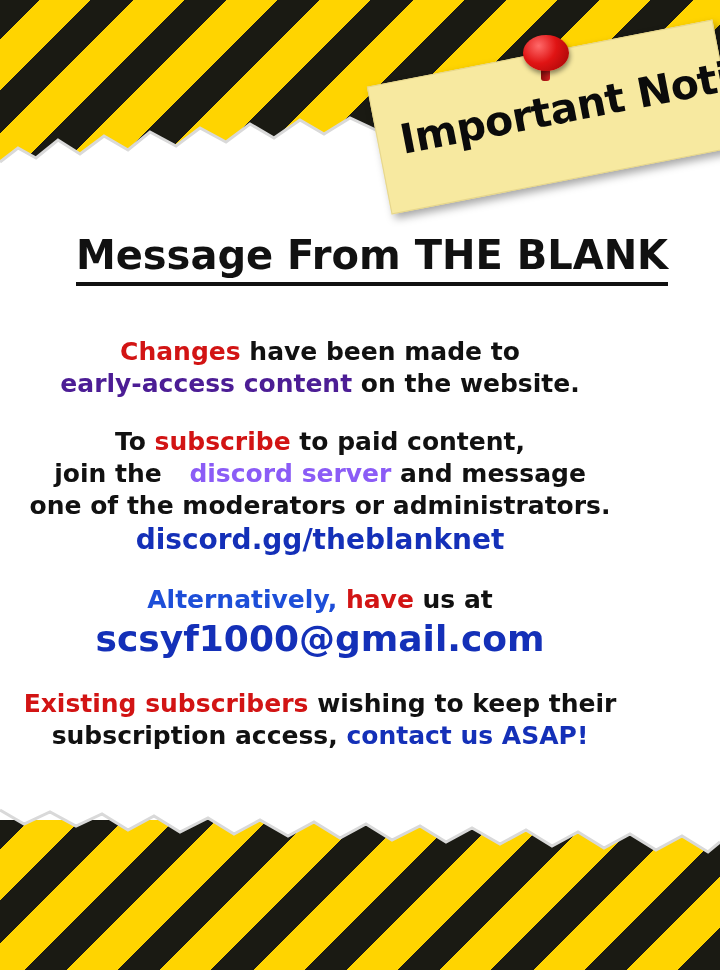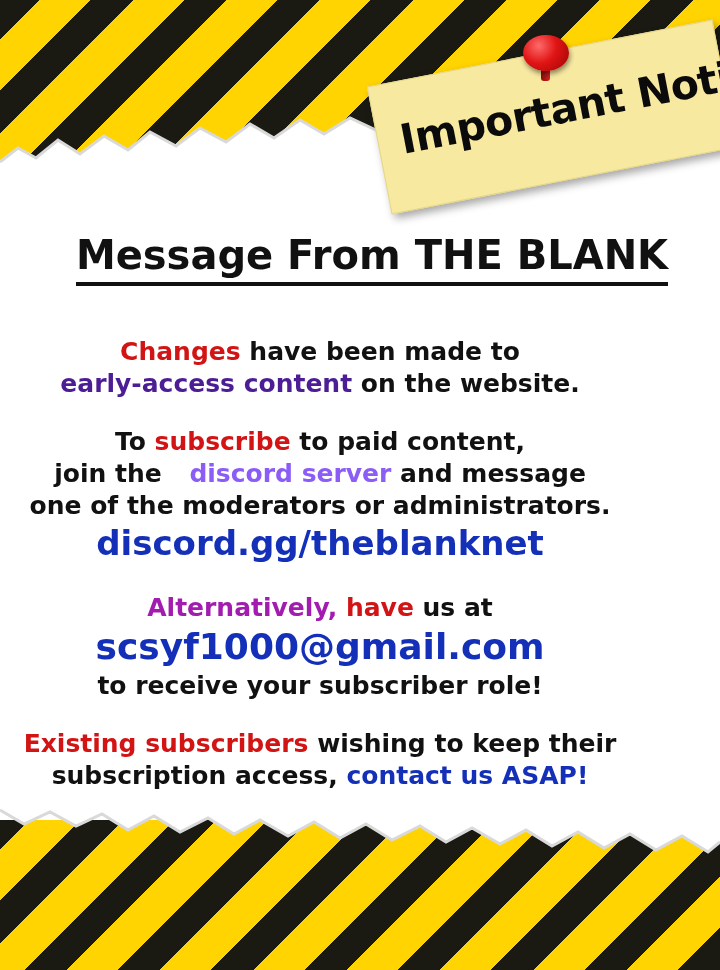--- a/index.html
+++ b/index.html
@@ -141,21 +141,21 @@
     color: #111111;
   }
   .para {
     margin: 0 0 26px 0;
     font-size: 25px;
     line-height: 1.28;
   }
   .para .line { display: block; }
   .link {
     color: #1430b8;
-    font-size: 34px;
+    font-size: 28px;
     margin-top: 38px;
   }
   .email {
     color: #1430b8;
     font-size: 36px;
   }
 </style>
 </head>
 <body>
 
@@ -196,23 +196,22 @@
         <span class="line"><span style="color: rgb(210, 20, 20);">Changes</span><span style="color: rgb(17, 17, 17);"> have been made to</span></span>
         <span class="line"><span style="color: #4c1d95;">early-access content</span><span style="color: rgb(17, 17, 17);"> on the website.</span></span>
       </p>
       <p class="para">
         <span class="line"><span style="color: rgb(17, 17, 17);">To </span><span style="color: rgb(210, 20, 20);">subscribe</span><span style="color: rgb(17, 17, 17);"> to paid content,</span></span>
         <span class="line"><span style="color: rgb(17, 17, 17);">join the </span><span style="color: #8b5cf6; margin-left: 19px;">discord server</span><span style="color: rgb(17, 17, 17);"> and message</span></span>
         <span class="line"><span style="color: rgb(17, 17, 17);">one of the moderators or administrators.</span></span>
         <span class="line"><span class="link" style="color: rgb(20, 48, 184);">discord.gg/theblanknet</span></span>
       </p>
       <p class="para">
-        <span class="line"><span style="color: #a21caf; text-align: right;">Alternatively, </span><span style="color: rgb(210, 20, 20);">have</span><span style="color: rgb(17, 17, 17);"> us at</span></span>
+        <span class="line"><span style="color: #1d4ed8; text-align: right;">Alternatively, </span><span style="color: rgb(210, 20, 20);">have</span><span style="color: rgb(17, 17, 17);"> us at</span></span>
         <span class="line"><span class="email" style="color: rgb(20, 48, 184);">scsyf1000@gmail.com</span></span>
-        <span class="line"><span style="color: rgb(17, 17, 17);">to receive your subscriber role!</span></span>
       </p>
       <p class="para">
         <span class="line"><span style="color: rgb(210, 20, 20);">Existing subscribers</span><span style="color: rgb(17, 17, 17);"> wishing to keep their</span></span>
         <span class="line"><span style="color: rgb(17, 17, 17);">subscription access, </span><span style="color: rgb(20, 48, 184);">contact us ASAP!</span></span>
       </p>
     </div>
 
 </div>
 
 </body></html>

